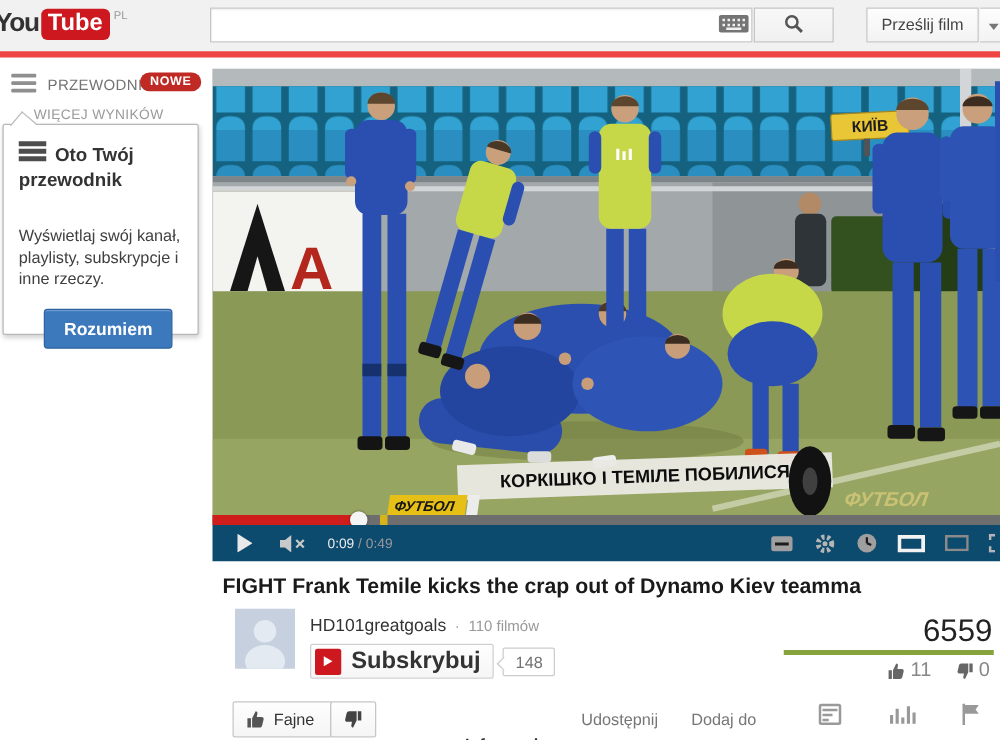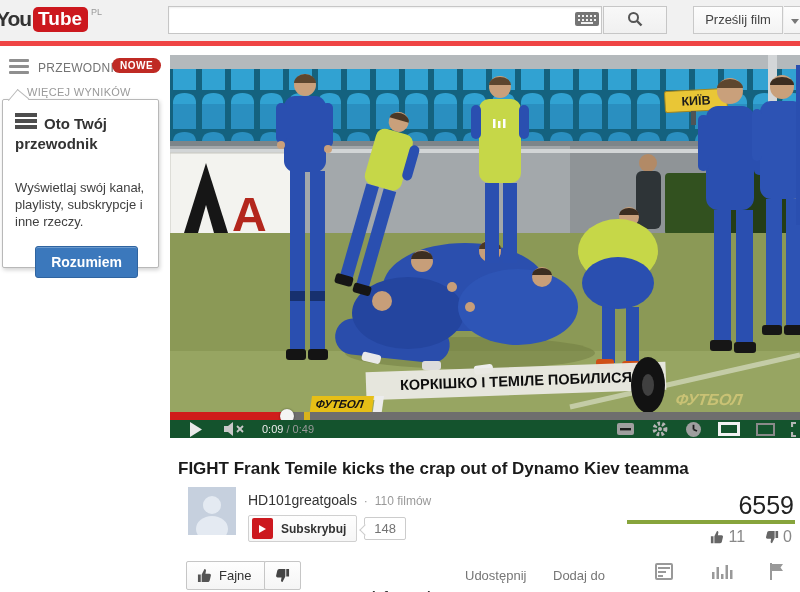--- a/index.html
+++ b/index.html
@@ -39,38 +39,38 @@
   .promo-btn { display:block; margin:15px 8px 0 auto; background:#3b78bc; border:1px solid #2f64a0; border-radius:3px; color:#fff; font-size:14px; font-weight:bold; padding:7px 15px; cursor:pointer; box-shadow:inset 0 1px 0 rgba(255,255,255,.25); }
 
   
   .player { position:absolute; left:170px; top:55px; width:630px; height:394px; }
   .scene { position:relative; width:630px; height:357px; overflow:hidden; background:#a7acaf; cursor:pointer; }
   .scene svg { display:block; }
   .progressbar { position:relative; width:630px; height:8px; background:#6e6e6e; cursor:pointer; }
   .progress-red { position:absolute; left:0; top:0; width:117px; height:8px; background:#cf1d1b; }
   .ad-tick { position:absolute; left:134px; top:0; width:6px; height:8px; background:#d8b31c; }
   .scrubber { position:absolute; left:110px; top:-3px; width:14px; height:14px; background:#f4f4f4; border-radius:50%; box-shadow:0 0 2px rgba(0,0,0,.5); }
-  .controls { position:relative; width:630px; height:18px; background:#14532d; display:flex; align-items:center; padding-left:14px; }
+  .controls { position:relative; width:630px; height:29px; background:#0c4a6e; display:flex; align-items:center; padding-left:14px; }
   .ctrl-btn { background:none; border:none; cursor:pointer; display:flex; align-items:center; justify-content:center; padding:0; }
   .time { margin-left:12px; font-size:11px; color:#9a9a9a; white-space:nowrap; }
   .time .cur { color:#ececec; }
   .ctrl-right { margin-left:auto; display:flex; align-items:center; gap:16px; margin-right:-8px; }
 
   
   .video-title { position:absolute; left:178px; top:459px; width:615px; font-size:17px; font-weight:bold; color:#1a1a1a; white-space:nowrap; overflow:hidden; }
   .avatar { position:absolute; left:188px; top:487px; width:48px; height:48px; background:#c6d0de; cursor:pointer; }
   .channel-line { position:absolute; left:248px; top:492px; font-size:14px; }
   .channel-name { font-weight:normal; color:#333; cursor:pointer; }
   .meta-sep { color:#999; font-size:12px; margin:0 3px; }
   .channel-meta { color:#999; font-size:12px; }
   .sub-row { position:absolute; left:248px; top:515px; display:flex; align-items:center; }
   .sub-btn { display:flex; align-items:center; border:1px solid #d0d0d0; border-radius:2px; background:linear-gradient(#fefefe,#f6f6f6); padding:2px 10px 2px 3px; cursor:pointer; }
   .sub-logo { width:21px; height:21px; background:#cc181e; border-radius:2px; margin-right:8px; display:flex; align-items:center; justify-content:center; }
   .sub-logo .tri { width:0; height:0; border-top:4px solid transparent; border-bottom:4px solid transparent; border-left:7px solid #fff; }
-  .sub-label { font-size:12px; font-weight:bold; color:#333; }
+  .sub-label { font-size:19px; font-weight:bold; color:#333; }
   .sub-count { margin-left:7px; border:1px solid #ccc; border-radius:2px; background:#fff; color:#737373; font-size:13px; padding:3px 9px; position:relative; }
   .sub-count:before { content:""; position:absolute; left:-4px; top:8px; width:7px; height:7px; background:#fff; border-left:1px solid #ccc; border-bottom:1px solid #ccc; transform:rotate(45deg); }
   .view-count { position:absolute; right:6px; top:491px; font-size:25px; color:#222; }
   .like-bar { position:absolute; left:627px; top:520px; width:168px; height:4px; background:#87a43c; }
   .sentiment { position:absolute; right:8px; top:528px; display:flex; align-items:center; gap:6px; font-size:16px; color:#888; }
   .sentiment .grp { display:flex; align-items:center; gap:4px; margin-left:14px; }
 
   
   .btn-fajne { position:absolute; left:186px; top:561px; height:29px; border:1px solid #c6c6c6; border-radius:2px; background:linear-gradient(#fefefe,#f5f5f5); display:flex; align-items:center; gap:7px; padding:0 13px 0 10px; font-size:13px; color:#333; cursor:pointer; }
   .btn-dislike { position:absolute; left:264px; top:561px; width:37px; height:29px; border:1px solid #c6c6c6; border-radius:2px; background:linear-gradient(#fefefe,#f5f5f5); display:flex; align-items:center; justify-content:center; cursor:pointer; }

